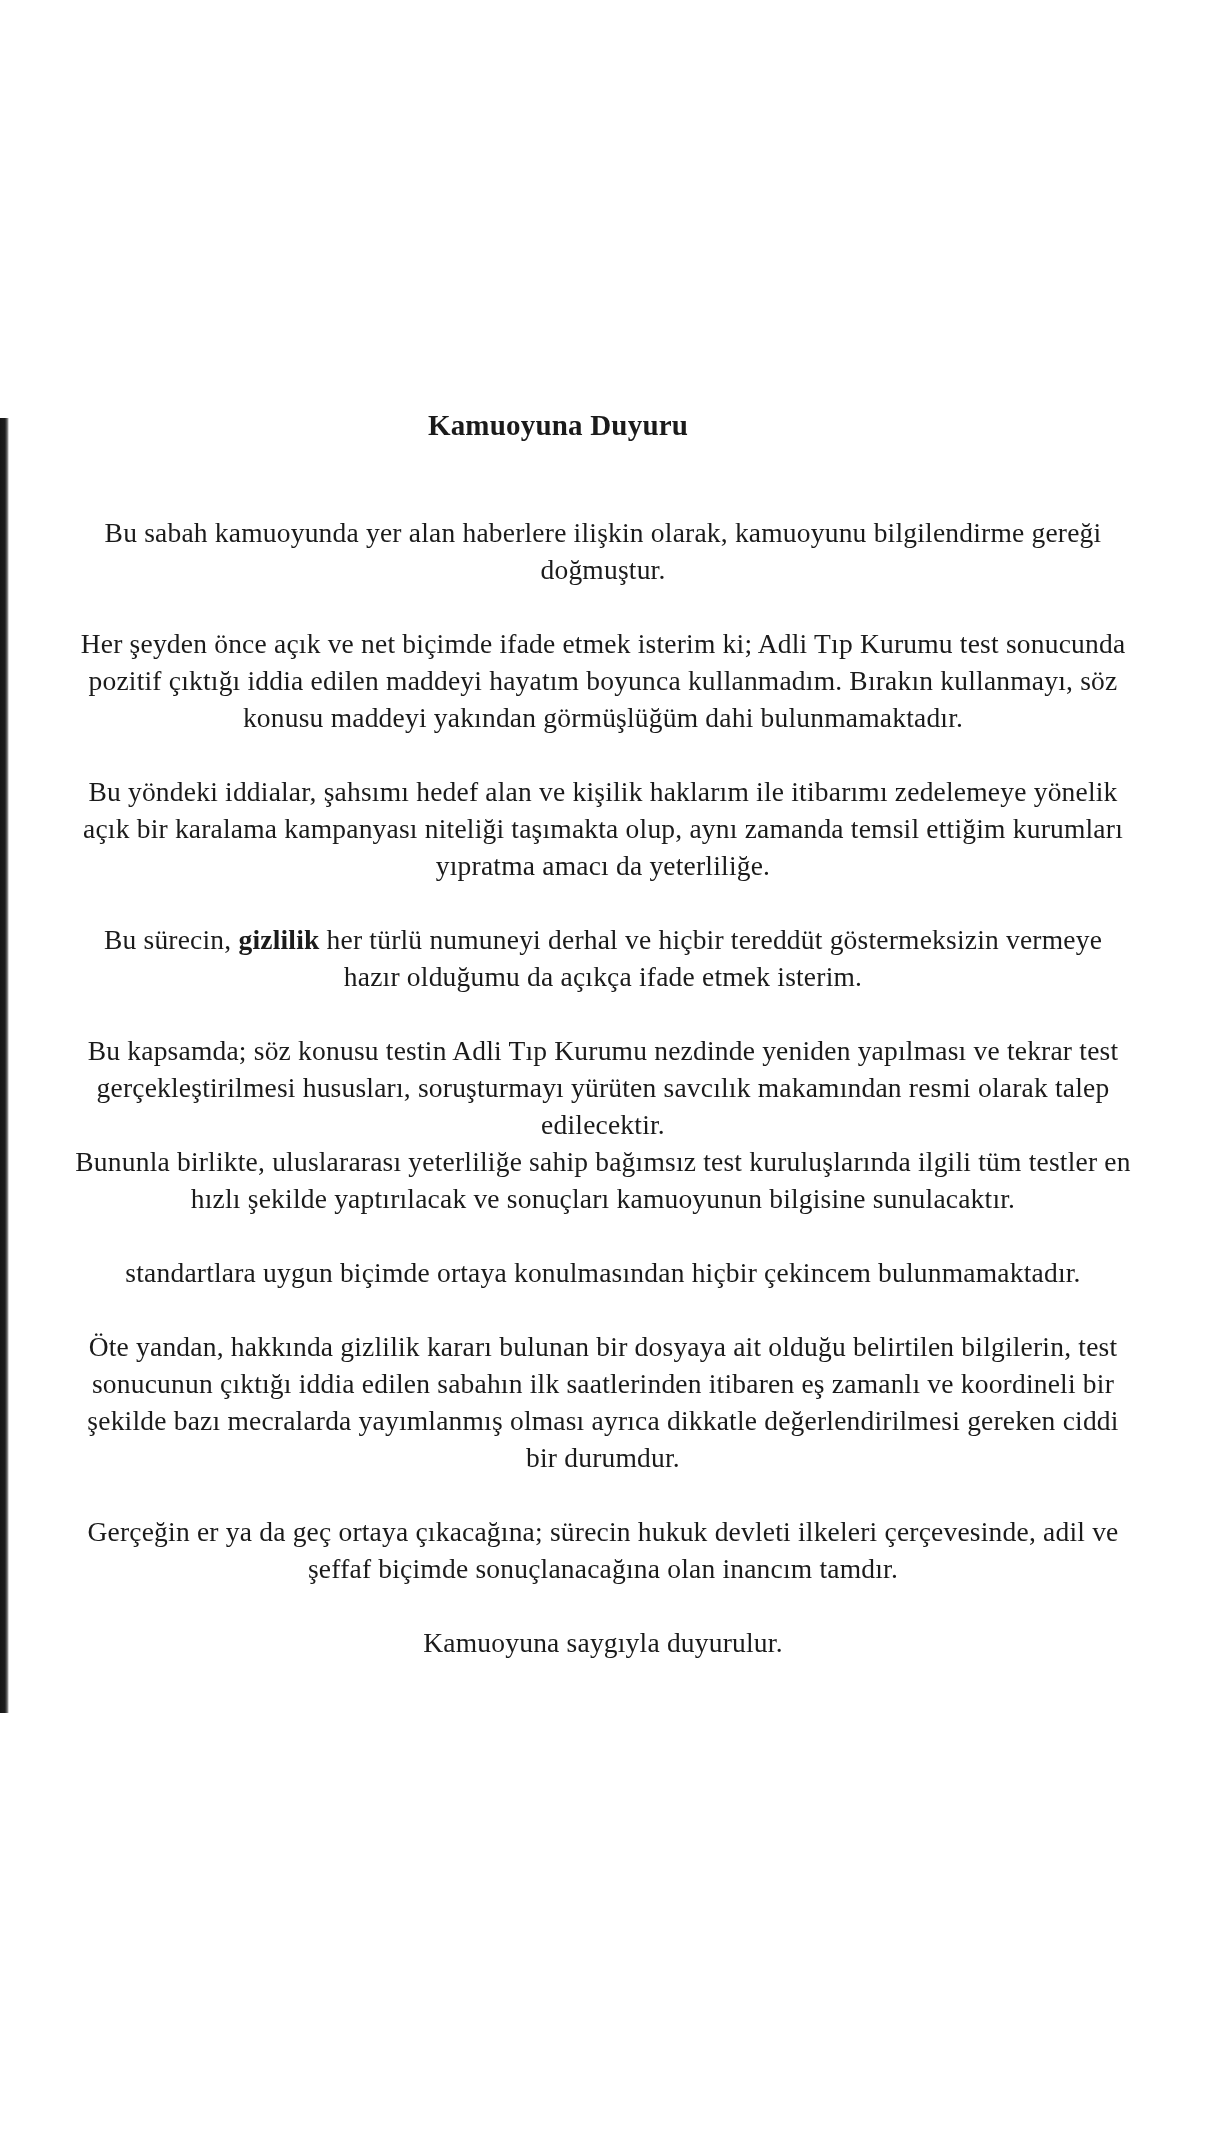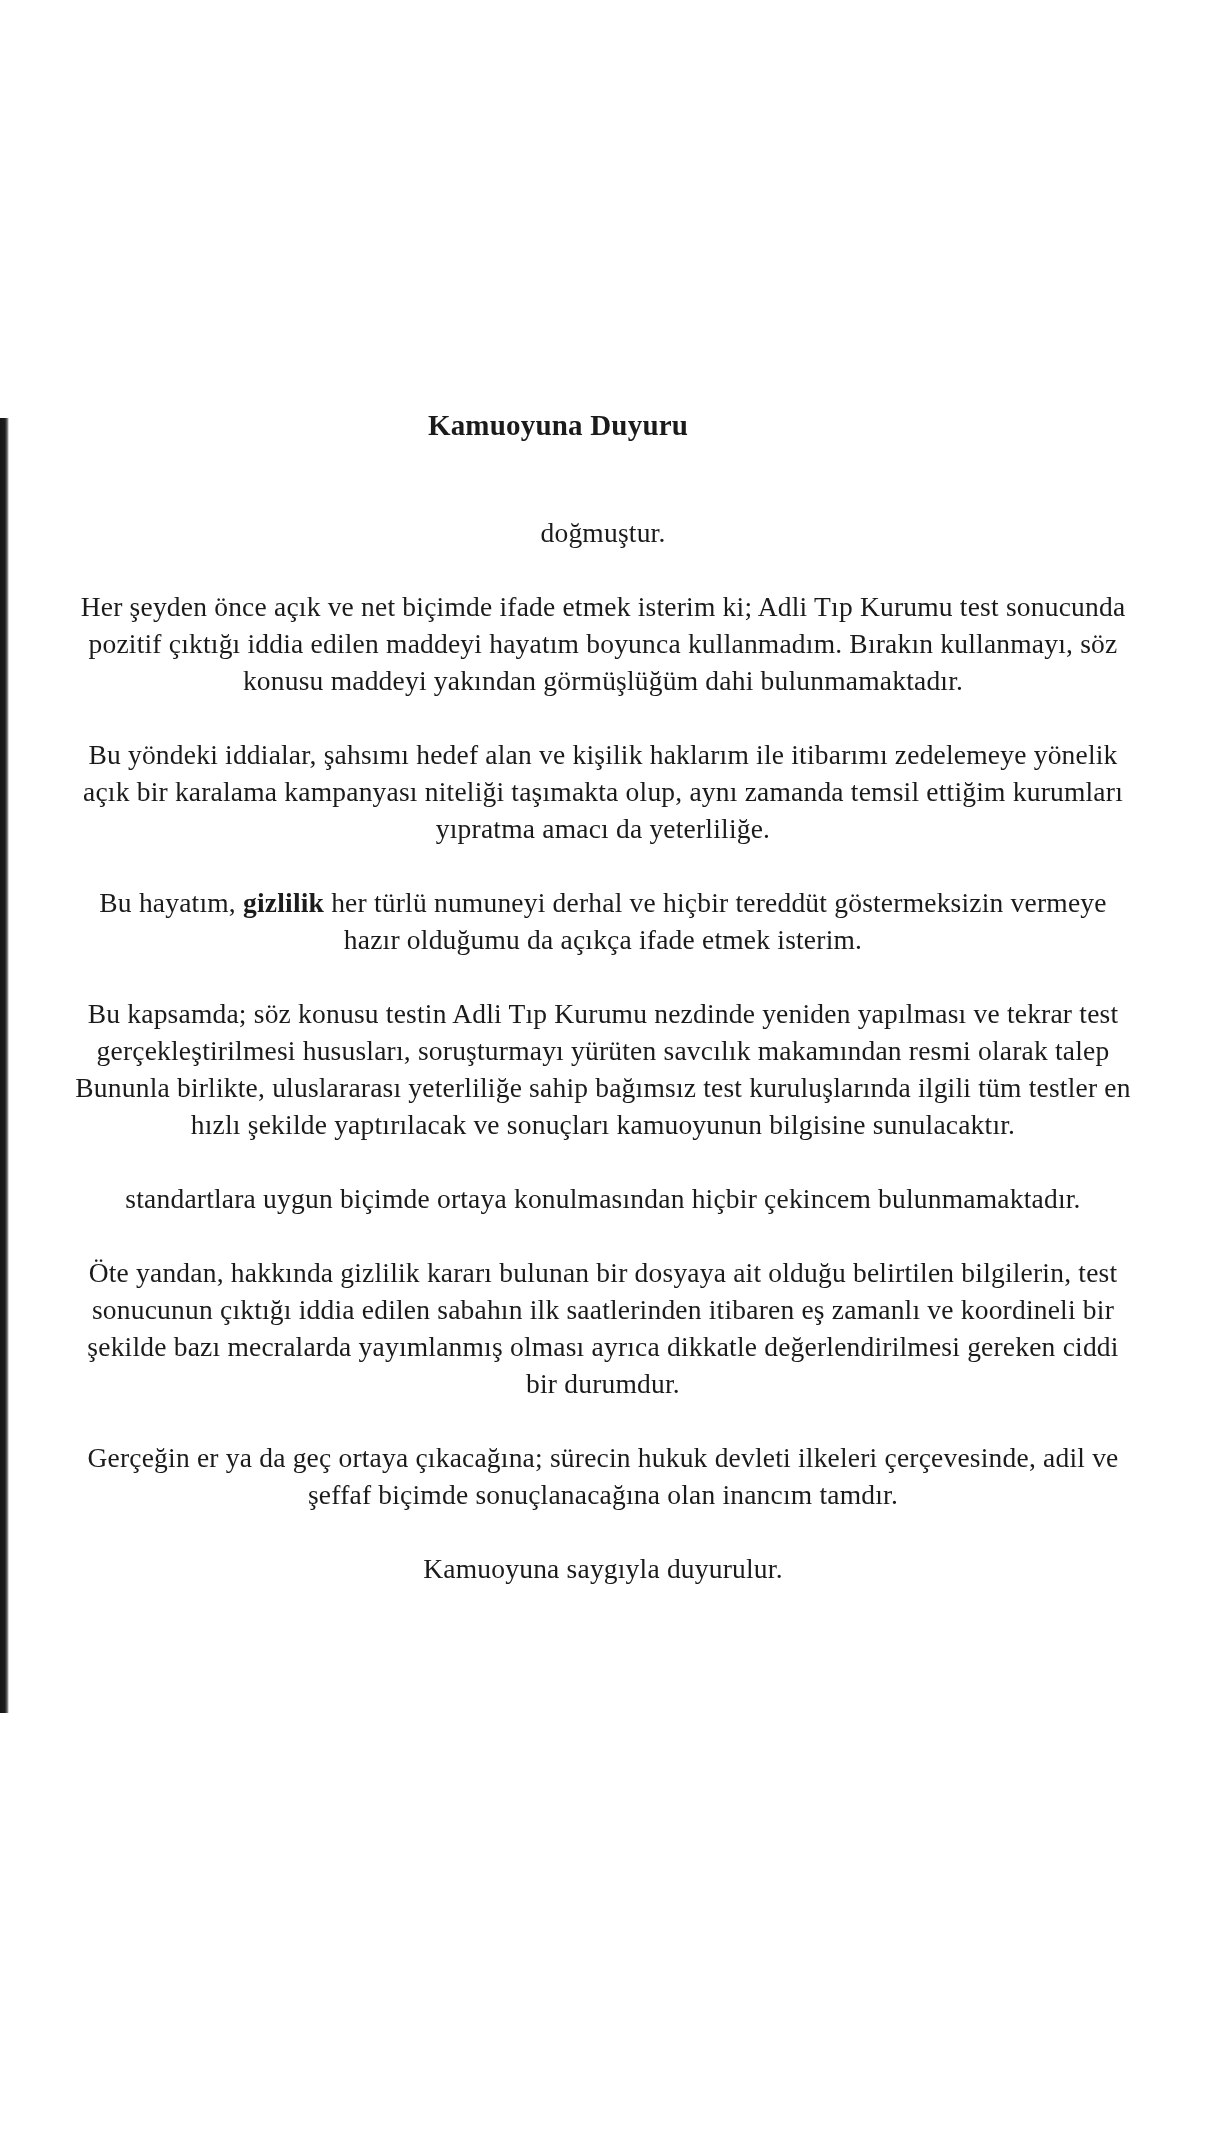--- a/index.html
+++ b/index.html
@@ -61,43 +61,45 @@
 
 <div class="page">
 
   <div class="scan-edge"></div>
 
   <div class="content">
 
     <div class="title">Kamuoyuna Duyuru</div>
 
     <div class="para">
+      <span class="line">Bu sabah kamuoyunda yer alan haberlere ilişkin olarak, kamuoyunu bilgilendirme gereği</span>
       <span class="line">doğmuştur.</span>
     </div>
 
     <div class="para">
       <span class="line">Her şeyden önce açık ve net biçimde ifade etmek isterim ki; Adli Tıp Kurumu test sonucunda</span>
       <span class="line">pozitif çıktığı iddia edilen maddeyi hayatım boyunca kullanmadım. Bırakın kullanmayı, söz</span>
       <span class="line">konusu maddeyi yakından görmüşlüğüm dahi bulunmamaktadır.</span>
     </div>
 
     <div class="para">
       <span class="line">Bu yöndeki iddialar, şahsımı hedef alan ve kişilik haklarım ile itibarımı zedelemeye yönelik</span>
       <span class="line">açık bir karalama kampanyası niteliği taşımakta olup, aynı zamanda temsil ettiğim kurumları</span>
       <span class="line">yıpratma amacı da yeterliliğe.</span>
     </div>
 
     <div class="para">
-      <span class="line"><span>Bu hayatım, </span><span class="bold-word">gizlilik</span><span> her türlü numuneyi derhal ve hiçbir tereddüt göstermeksizin vermeye</span></span>
+      <span class="line"><span>Bu sürecin, </span><span class="bold-word">gizlilik</span><span> her türlü numuneyi derhal ve hiçbir tereddüt göstermeksizin vermeye</span></span>
       <span class="line">hazır olduğumu da açıkça ifade etmek isterim.</span>
     </div>
 
     <div class="para">
       <span class="line">Bu kapsamda; söz konusu testin Adli Tıp Kurumu nezdinde yeniden yapılması ve tekrar test</span>
       <span class="line">gerçekleştirilmesi hususları, soruşturmayı yürüten savcılık makamından resmi olarak talep</span>
+      <span class="line">edilecektir.</span>
       <span class="line">Bununla birlikte, uluslararası yeterliliğe sahip bağımsız test kuruluşlarında ilgili tüm testler en</span>
       <span class="line">hızlı şekilde yaptırılacak ve sonuçları kamuoyunun bilgisine sunulacaktır.</span>
     </div>
 
     <div class="para">
       <span class="line">standartlara uygun biçimde ortaya konulmasından hiçbir çekincem bulunmamaktadır.</span>
     </div>
 
     <div class="para">
       <span class="line">Öte yandan, hakkında gizlilik kararı bulunan bir dosyaya ait olduğu belirtilen bilgilerin, test</span>

